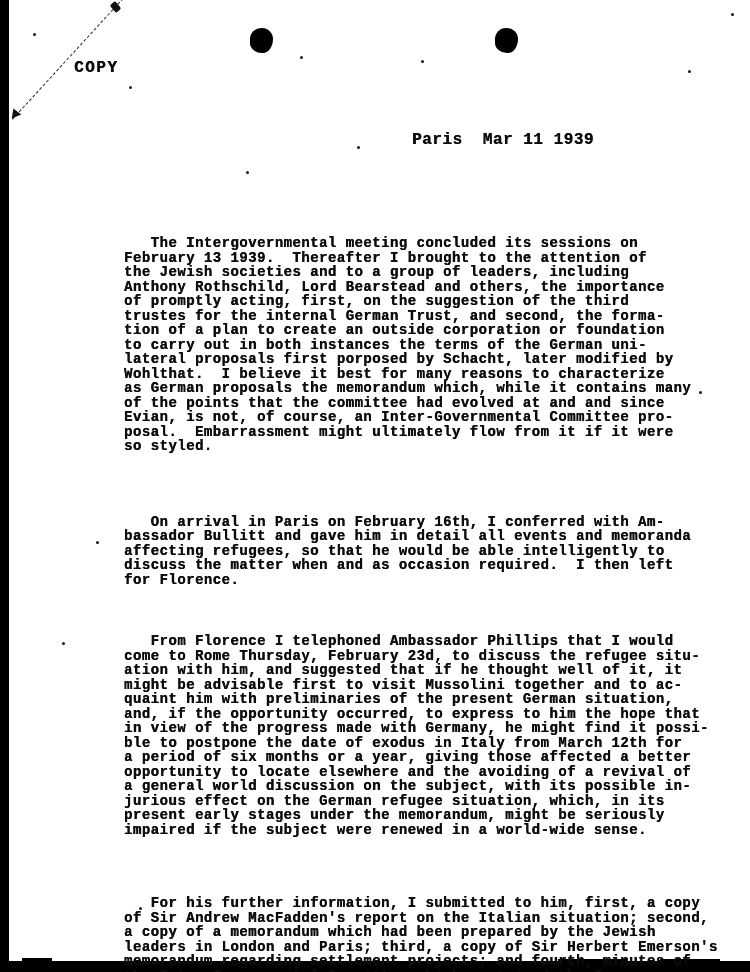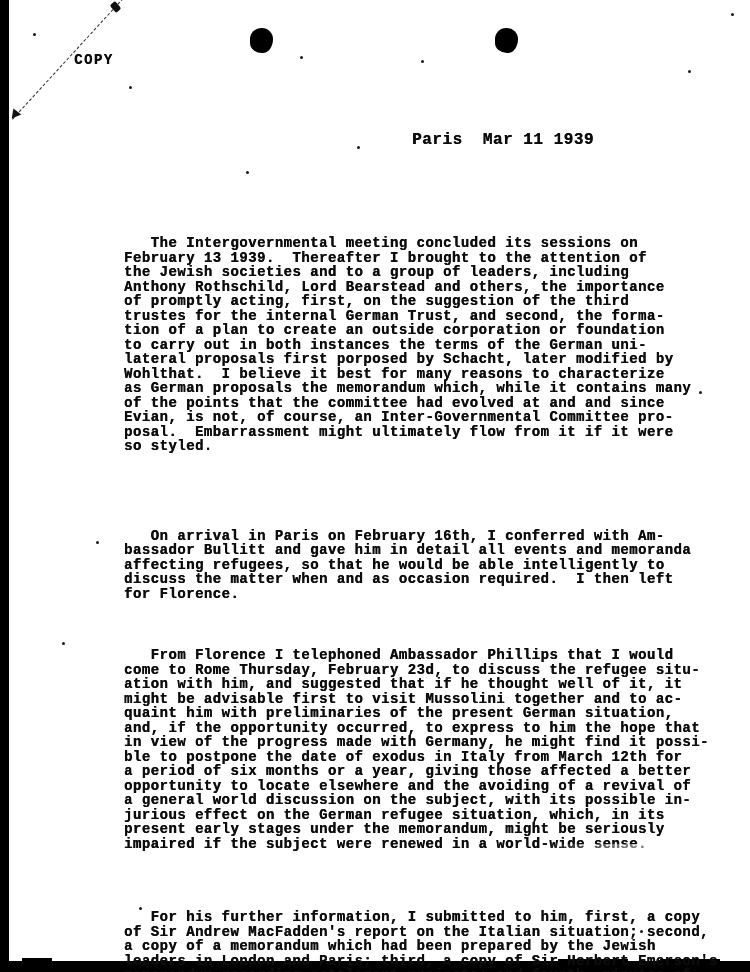--- a/index.html
+++ b/index.html
@@ -37,37 +37,37 @@
     border:5px solid transparent; border-top:9px solid #111;
     transform:rotate(38deg);
   }
   .pencil-tick {
     position:absolute; left:112px; top:2px; width:7px; height:10px;
     background:#111; transform:rotate(-40deg);
     border-radius:2px;
   }
   
   .copy-stamp {
-    position:absolute; left:74px; top:52px;
-    font-size:14px; font-weight:700; letter-spacing:1.5px;
+    position:absolute; left:74px; top:59px;
+    font-size:16px; font-weight:700; letter-spacing:1.5px;
     text-shadow:0.4px 0 0 currentColor;
   }
   .dateline {
     position:absolute; left:412px; top:131px;
     font-size:16px; font-weight:700; letter-spacing:0.5px; white-space:pre;
     text-shadow:0.4px 0 0 currentColor;
   }
   .letter-body {
     position:absolute; left:124px; top:207px; width:615px;
     font-size:14px; font-weight:700; line-height:14.5px;
     letter-spacing:0.46px; white-space:pre;
     text-shadow:0.35px 0 0 currentColor;
   }
   .letter-body p { margin:0; }
-  .letter-body p.gap-a { margin-bottom:46px; }
+  .letter-body p.gap-a { margin-bottom:32px; }
   .letter-body p.gap-b { margin-bottom:18px; }
   .letter-body p.gap-c { margin-bottom:30px; }
   
   .fade-patch {
     position:absolute; left:540px; top:844px; width:192px; height:16px;
     background:linear-gradient(90deg, rgba(255,255,255,0) 0%,
                rgba(255,255,255,0.45) 45%, rgba(255,255,255,0.62) 100%);
     pointer-events:none;
   }
   

